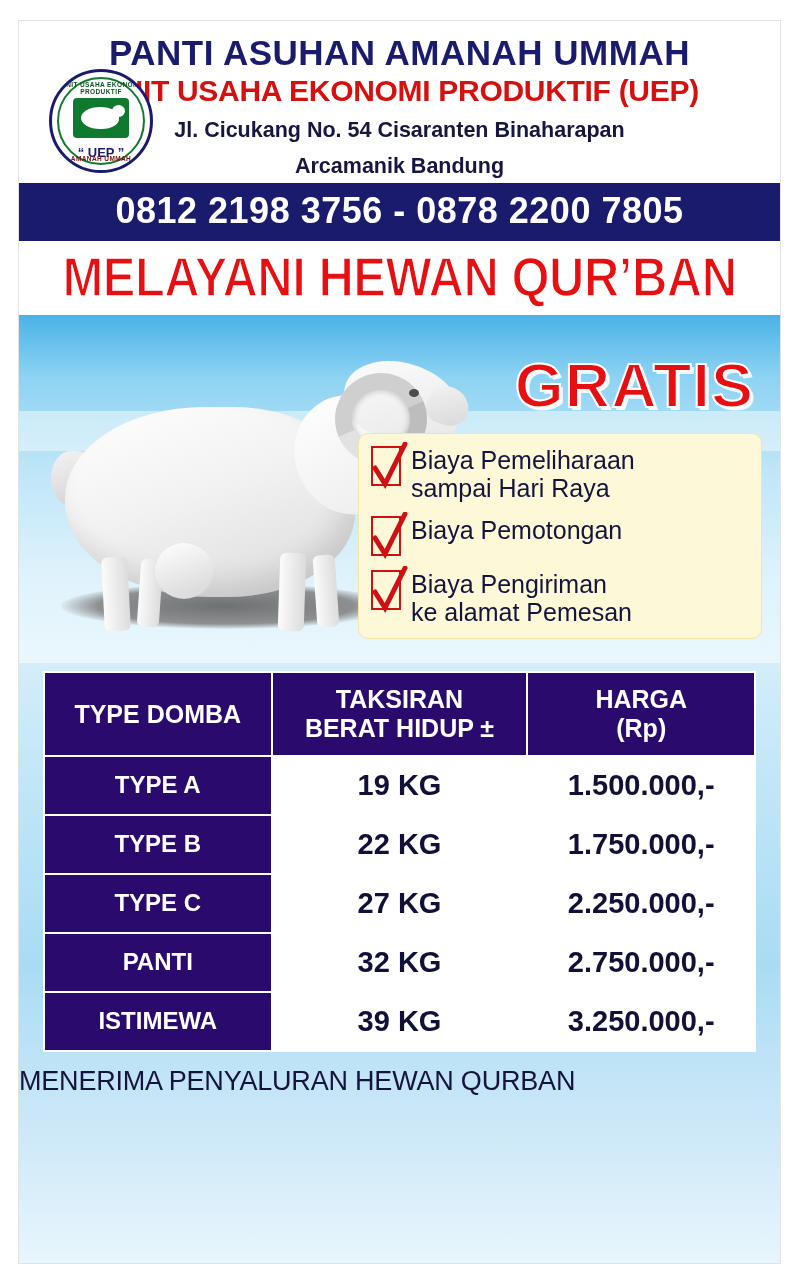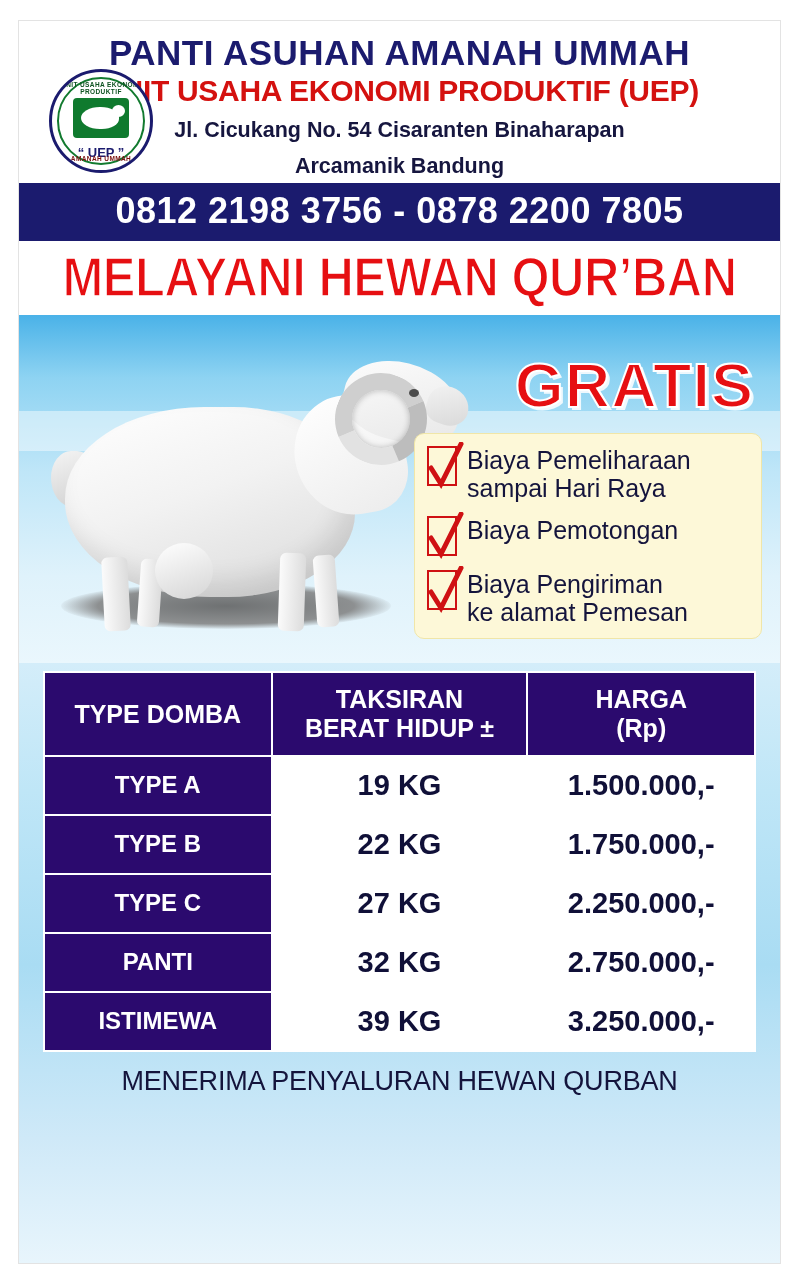--- a/index.html
+++ b/index.html
@@ -200,21 +200,21 @@
   }
   .sheep-tail {
     position:absolute; left: 8px; top: 130px; width: 42px; height: 56px;
     background: linear-gradient(160deg,#f4f4f4,#d0d0d0); border-radius: 50% 40% 45% 55%;
   }
 
   
   .benefits {
     position: absolute;
     right: 18px; top: 118px;
-    width: 348px;
+    width: 404px;
     background: #fdf8d8;
     border: 1px solid #f0e6a8;
     border-radius: 10px;
     padding: 12px 12px 12px 12px;
   }
   .benefit-row { display: flex; align-items: flex-start; margin-bottom: 14px; }
   .benefit-row:last-child { margin-bottom: 0; }
   .check {
     position: relative;
     flex: 0 0 auto;
@@ -248,21 +248,21 @@
     background: #2b0a6e; color:#ffffff; font-size: 24px; font-weight: bold;
   }
   td.weight, td.price {
     background: #ffffff; color:#101038; font-size: 29px; font-weight: bold;
   }
   col.c1 { width: 32%; }
   col.c2 { width: 36%; }
   col.c3 { width: 32%; }
 
   .footer-note {
-    text-align: center;
+    text-align: left;
     font-size: 27px;
     color: #14143c;
     padding: 14px 0 0 0;
     font-weight: 500;
     letter-spacing: -0.2px;
   }
 </style>
 </head>
 <body>
 

